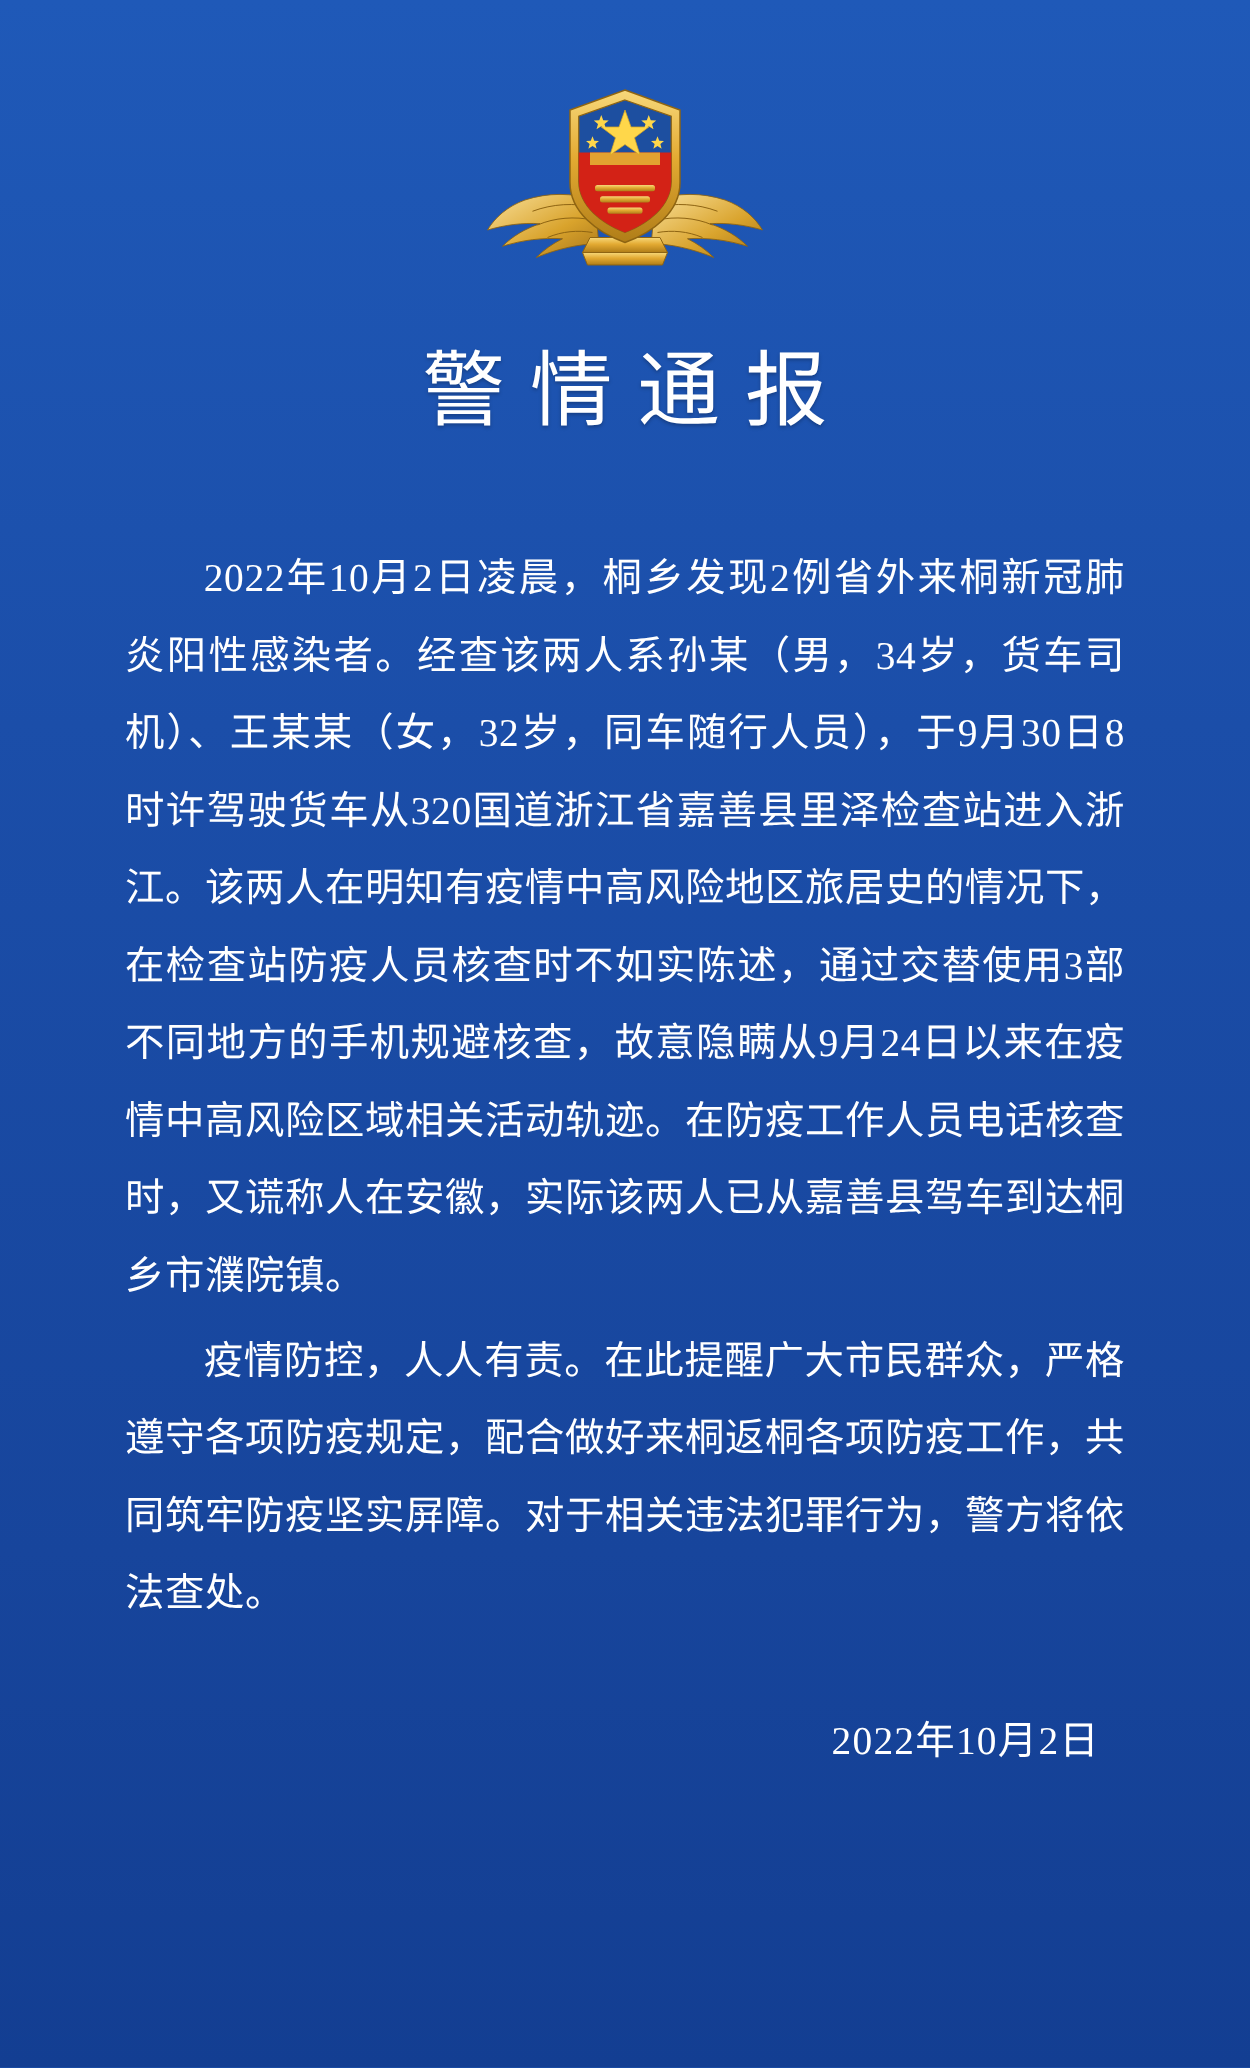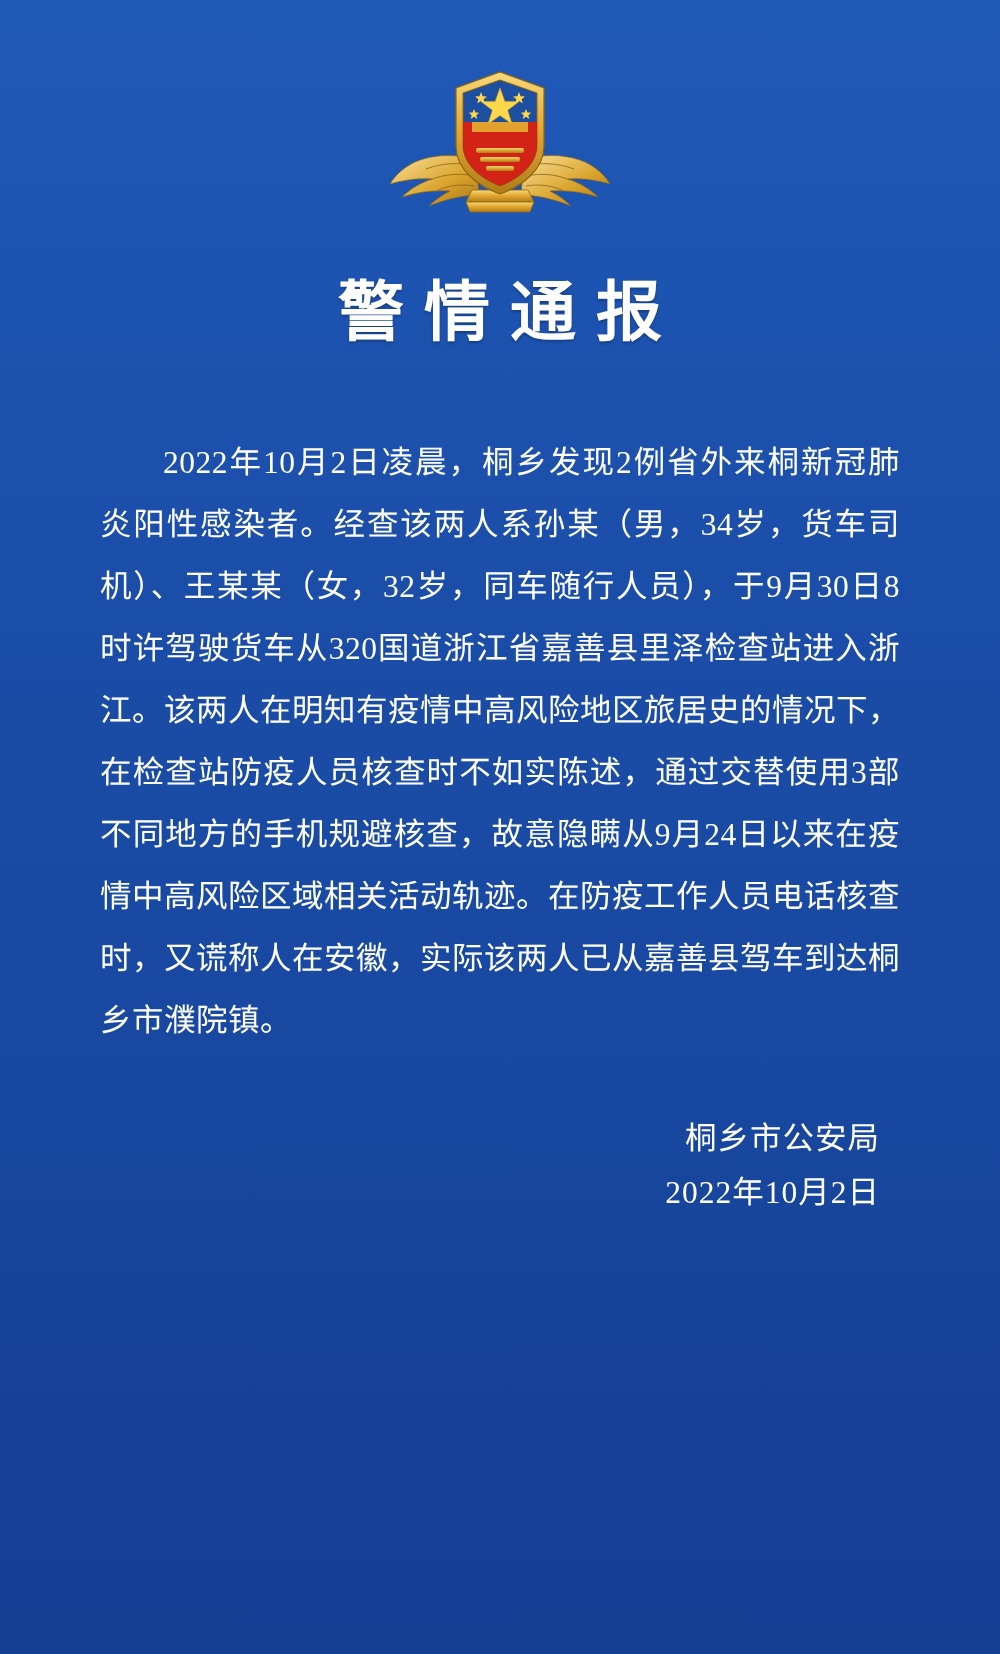--- a/index.html
+++ b/index.html
@@ -34,21 +34,21 @@
     display: block;
     width: 240px;
     height: 160px;
   }
   
   .title {
     margin-top: 36px;
     font-size: 66px;
     letter-spacing: 20px;
     text-indent: 20px;
-    font-weight: bold;
+    font-weight: normal;
     color: #ffffff;
     font-family: "Liberation Serif", "DejaVu Serif", serif;
     text-shadow: 0 2px 3px rgba(0,0,0,0.25);
   }
   
   .body-wrap {
     margin-top: 78px;
     width: 800px;
     display: flex;
     flex-direction: column;
@@ -140,20 +140,20 @@
       <polygon points="139,30 140.6,34.2 145,34.4 141.6,37.2 142.8,41.4 139,38.9 135.2,41.4 136.4,37.2 133,34.4 137.4,34.2" fill="#ffd74a"></polygon>
       <polygon points="94,47 95.4,50.6 99.2,50.8 96.3,53.2 97.3,56.9 94,54.7 90.7,56.9 91.7,53.2 88.8,50.8 92.6,50.6" fill="#ffd74a"></polygon>
       <polygon points="146,47 147.4,50.6 151.2,50.8 148.3,53.2 149.3,56.9 146,54.7 142.7,56.9 143.7,53.2 140.8,50.8 144.6,50.6" fill="#ffd74a"></polygon>
     </svg>
   </div>
 
   <div class="title">警情通报</div>
 
   <div class="body-wrap">
     <p class="para">2022年10月2日凌晨，桐乡发现2例省外来桐新冠肺炎阳性感染者。经查该两人系孙某（男，34岁，货车司机）、王某某（女，32岁，同车随行人员），于9月30日8时许驾驶货车从320国道浙江省嘉善县里泽检查站进入浙江。该两人在明知有疫情中高风险地区旅居史的情况下，在检查站防疫人员核查时不如实陈述，通过交替使用3部不同地方的手机规避核查，故意隐瞒从9月24日以来在疫情中高风险区域相关活动轨迹。在防疫工作人员电话核查时，又谎称人在安徽，实际该两人已从嘉善县驾车到达桐乡市濮院镇。</p>
+    <p class="para">疫情防控，人人有责。在此提醒广大市民群众，严格遵守各项防疫规定，配合做好来桐返桐各项防疫工作，共同筑牢防疫坚实屏障。对于相关违法犯罪行为，警方将依法查处。</p>
   </div>
 
   <div class="sign-wrap">
-    <div class="sign-org">桐乡市公安局</div>
     <div class="sign-date">2022年10月2日</div>
   </div>
 
 </div>
 
 </body></html>

